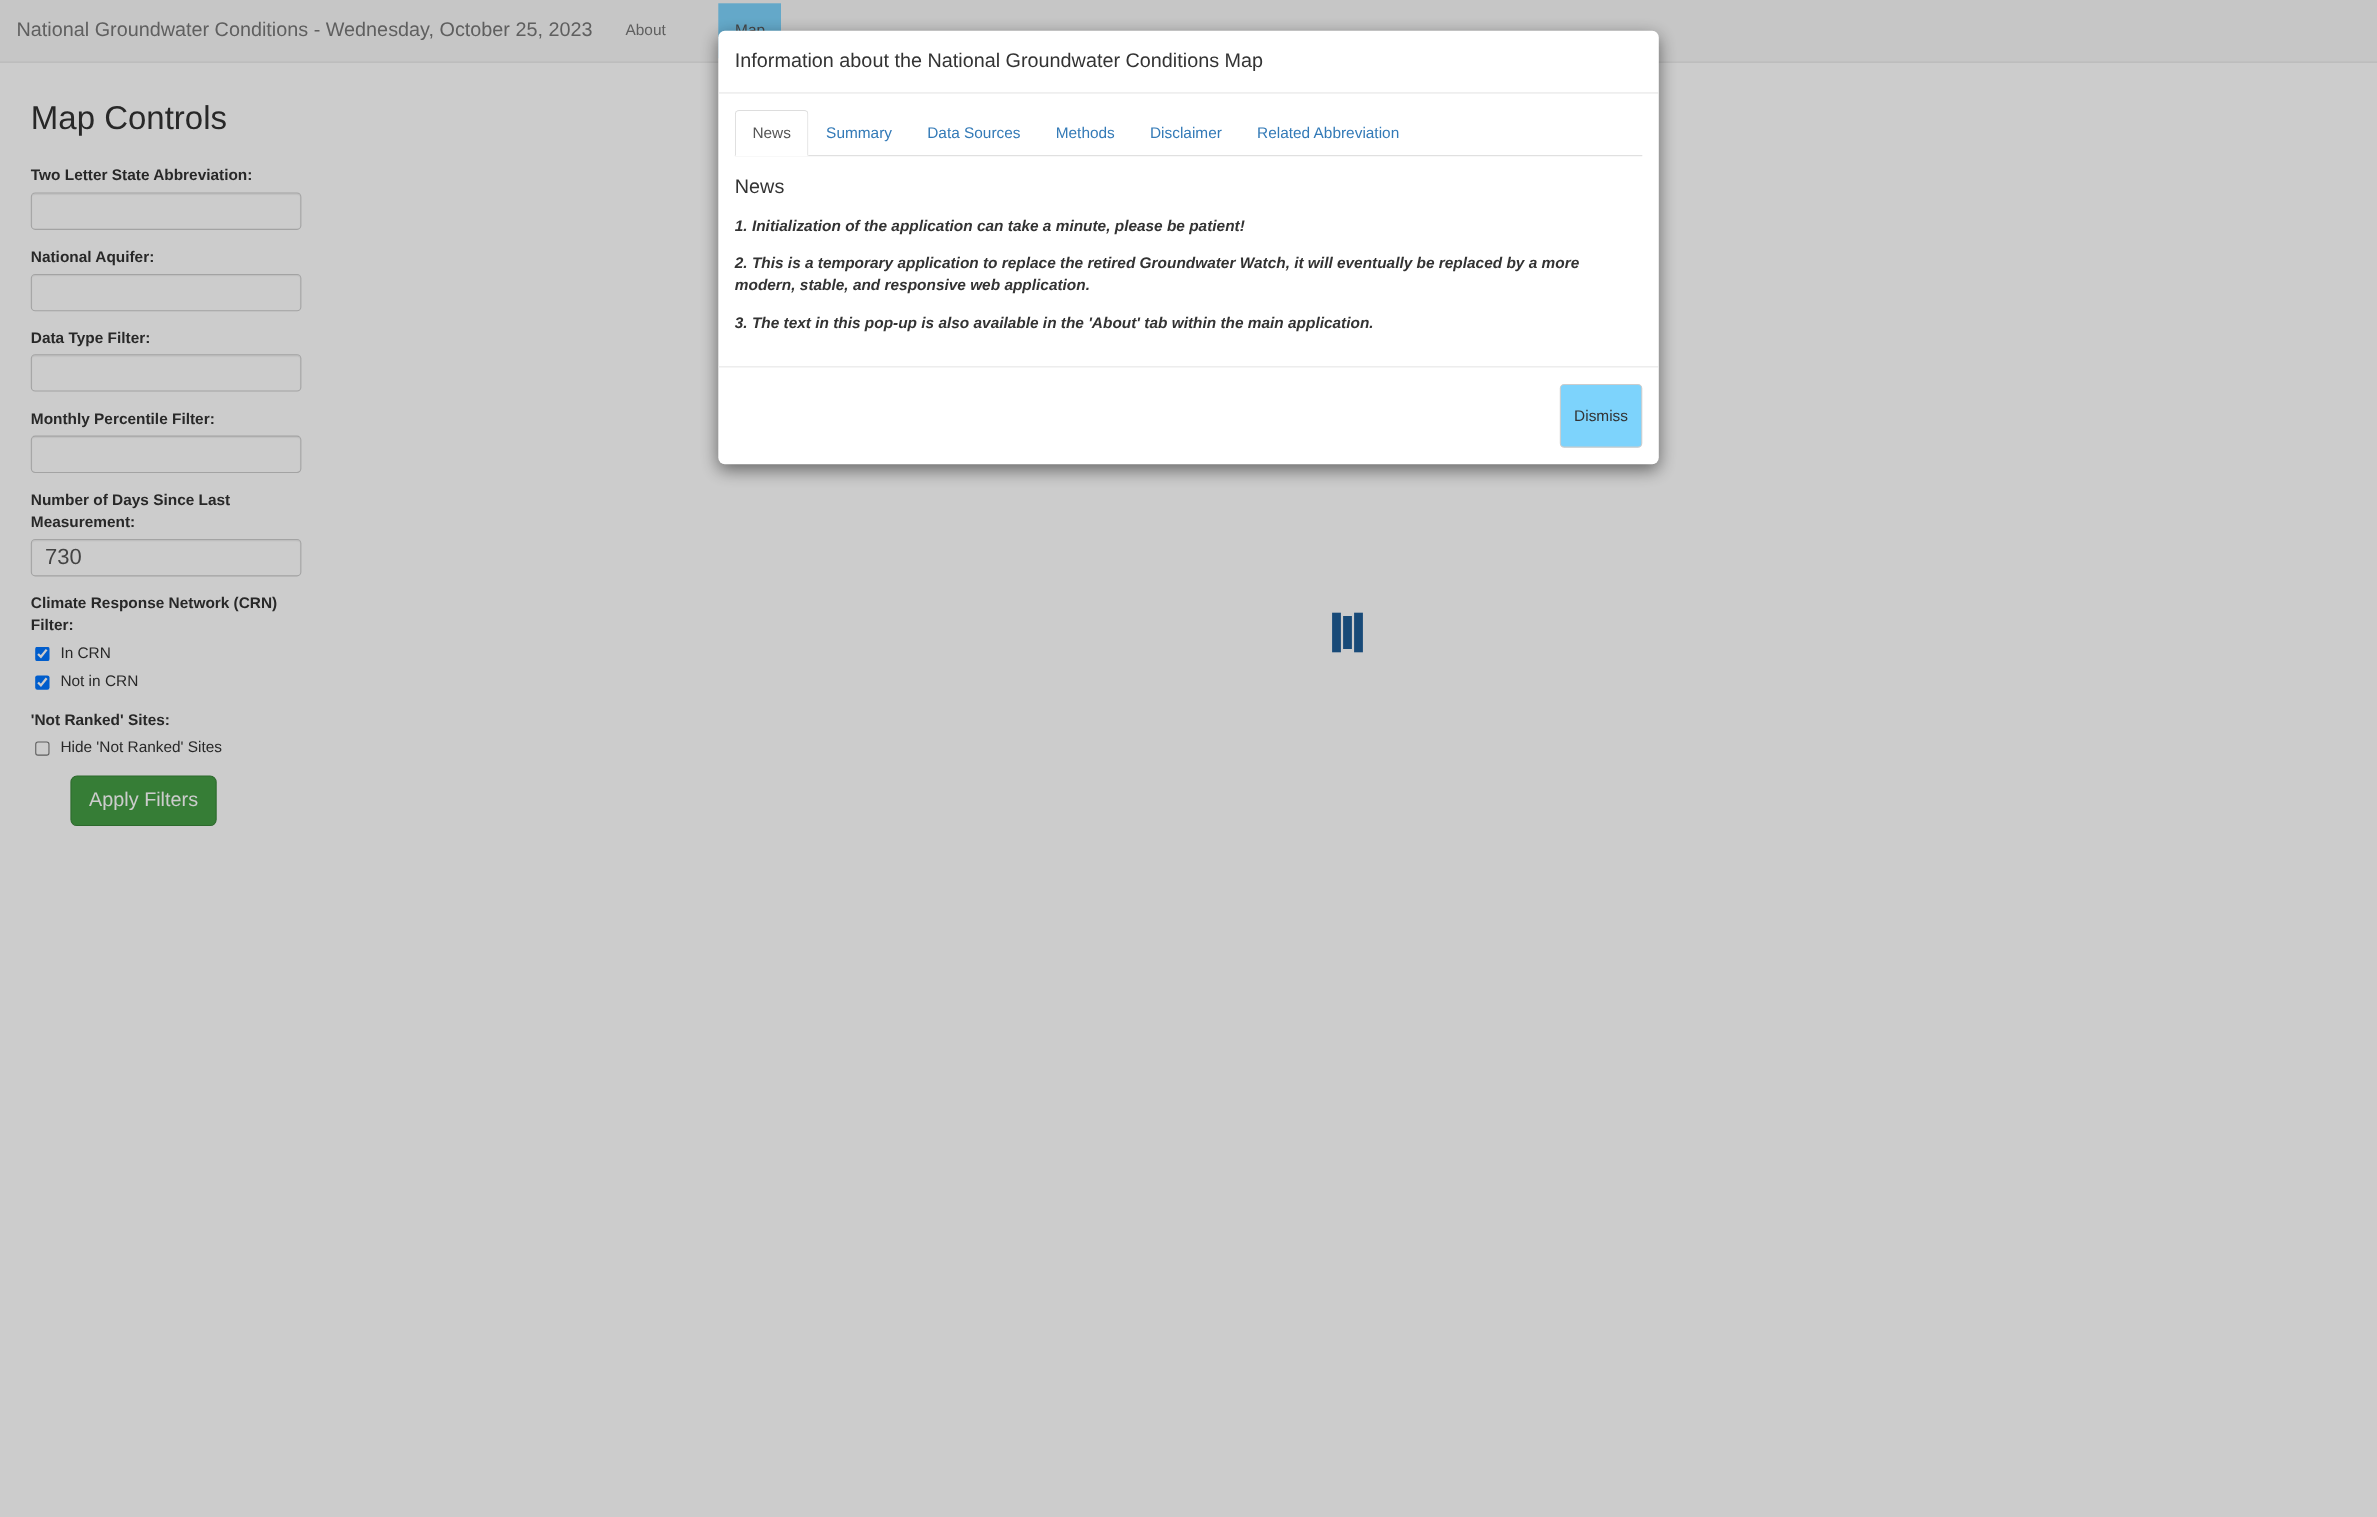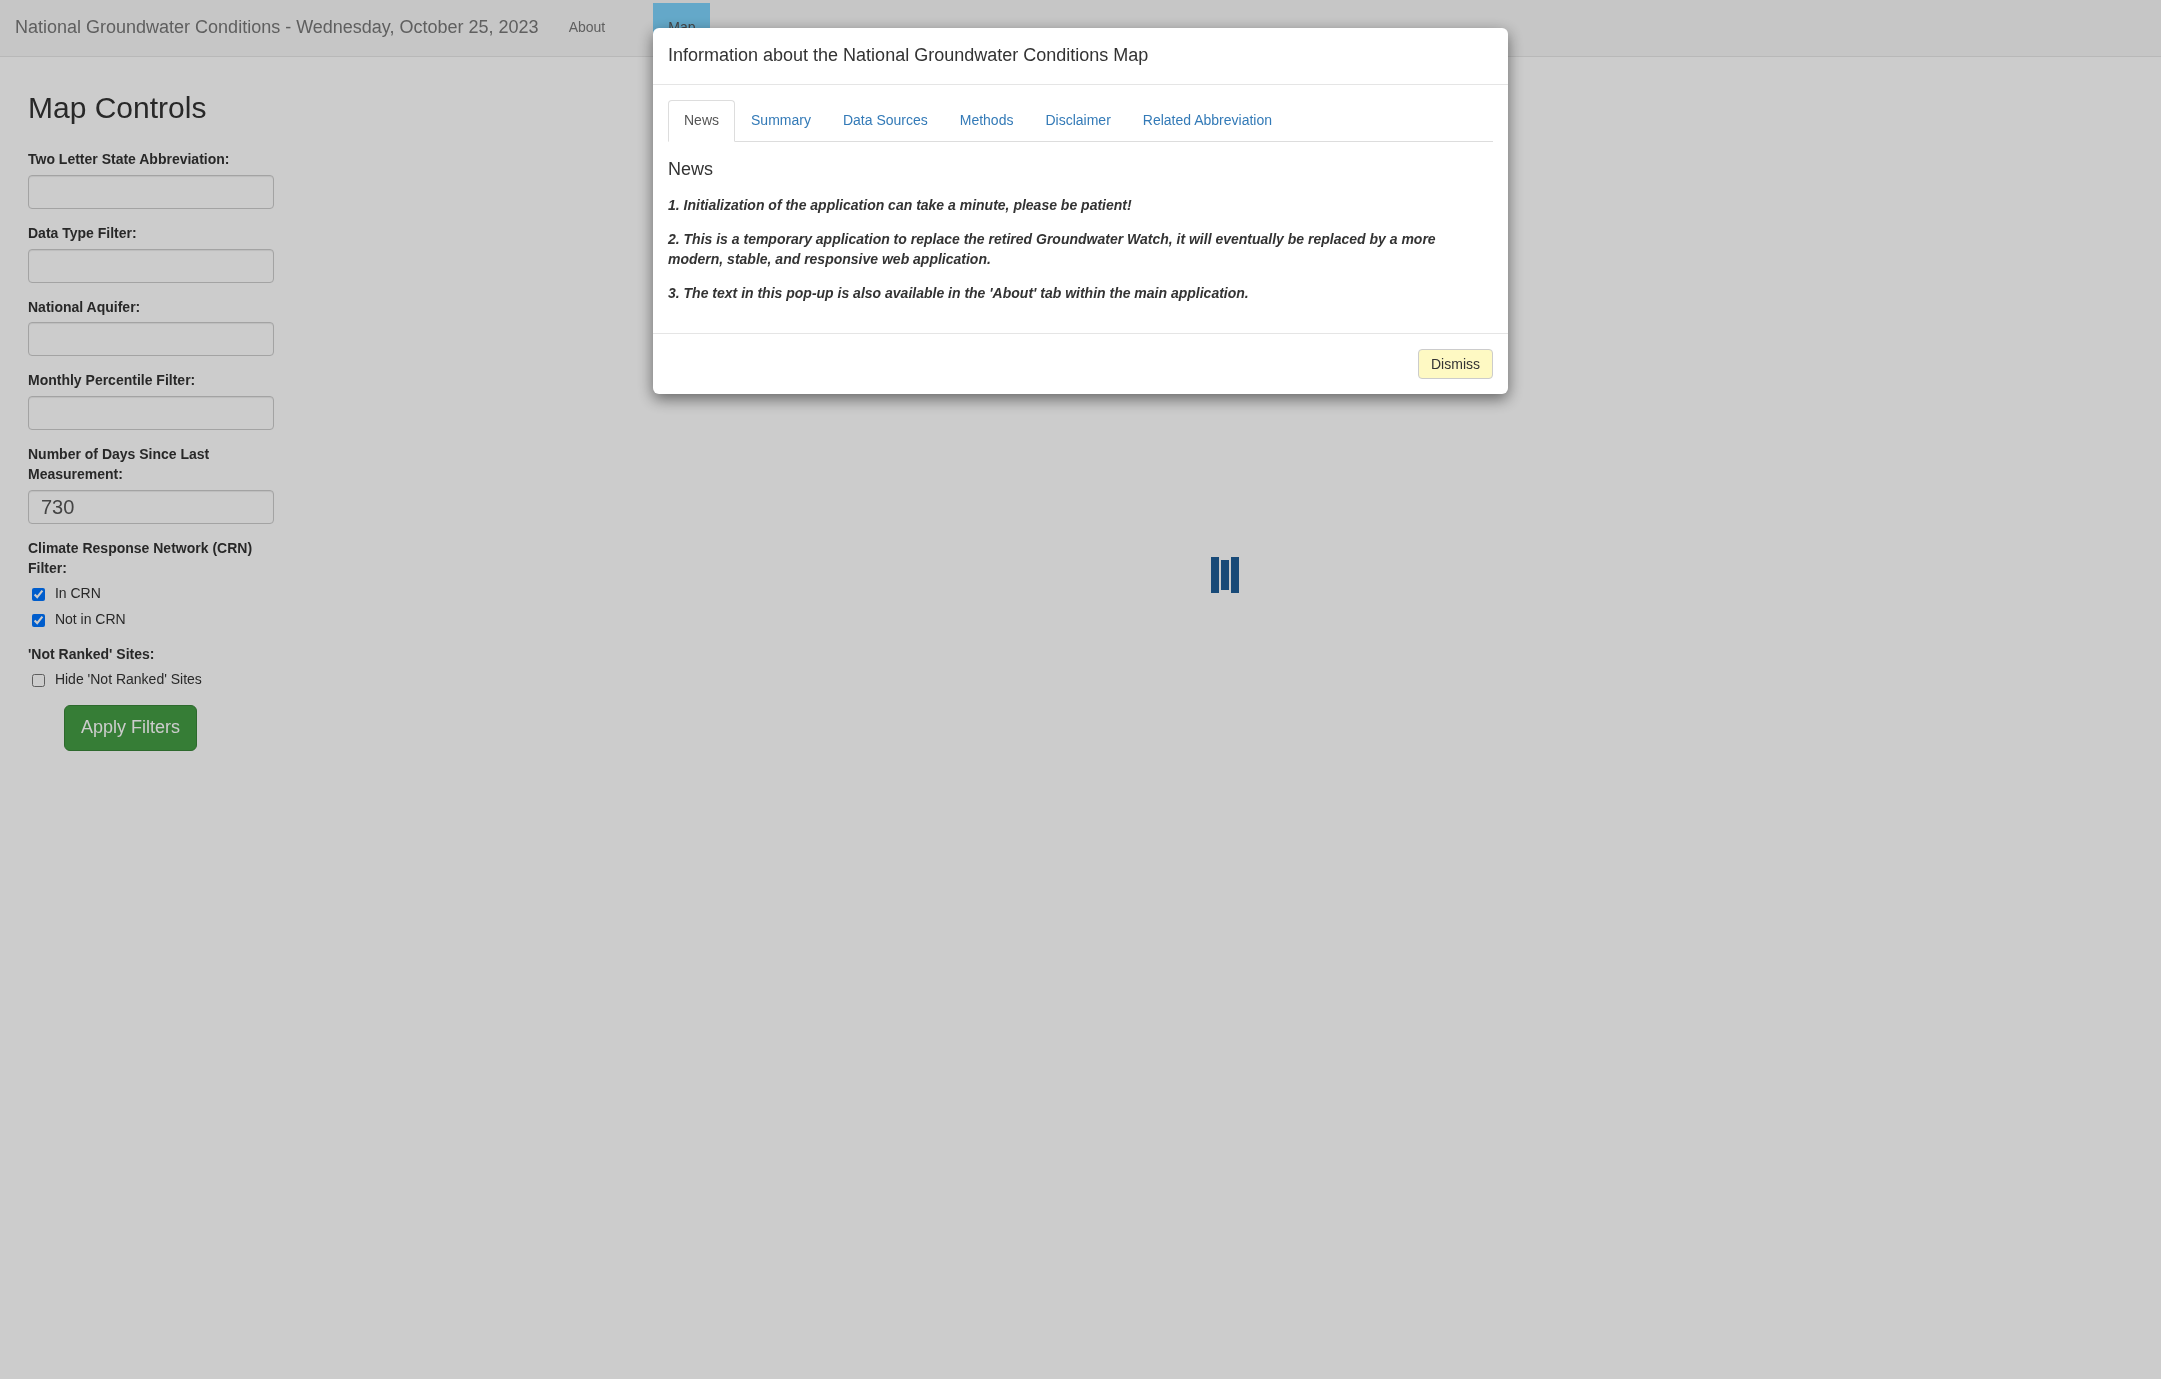--- a/index.html
+++ b/index.html
@@ -163,24 +163,24 @@
   }
   .tab-pane p { margin: 0 0 14px 0; font-size: 14px; }
   .tab-pane p em, .tab-pane p i { font-style: italic; font-weight: 700; }
   .modal-footer {
     padding: 15px;
     border-top: 1px solid #e5e5e5;
     text-align: right;
   }
   .btn-default {
     display: inline-block;
-    padding: 6px 12px;
+    padding: 20px 12px;
     font-size: 14px;
     color: #333;
-    background: #fef9c3;
+    background: #7dd3fc;
     border: 1px solid #ccc;
     border-radius: 4px;
     cursor: pointer;
   }
 </style>
 </head>
 <body>
 
 <div class="navbar">
   <a class="navbar-brand">National Groundwater Conditions - Wednesday, October 25, 2023</a>
@@ -197,26 +197,26 @@
 <div class="content">
   <aside class="sidebar">
     <h2>Map Controls</h2>
 
     <div class="form-group">
       <label class="control-label">Two Letter State Abbreviation:</label>
       <input type="text" class="form-control" value="" style="">
     </div>
 
     <div class="form-group">
+      <label class="control-label">National Aquifer:</label>
+      <input type="text" class="form-control" value="" style="">
+    </div>
+
+    <div class="form-group">
       <label class="control-label">Data Type Filter:</label>
-      <input type="text" class="form-control" value="" style="">
-    </div>
-
-    <div class="form-group">
-      <label class="control-label">National Aquifer:</label>
       <input type="text" class="form-control" value="" style="">
     </div>
 
     <div class="form-group">
       <label class="control-label">Monthly Percentile Filter:</label>
       <input type="text" class="form-control" value="" style="">
     </div>
 
     <div class="form-group">
       <label class="control-label">Number of Days Since Last Measurement:</label>

